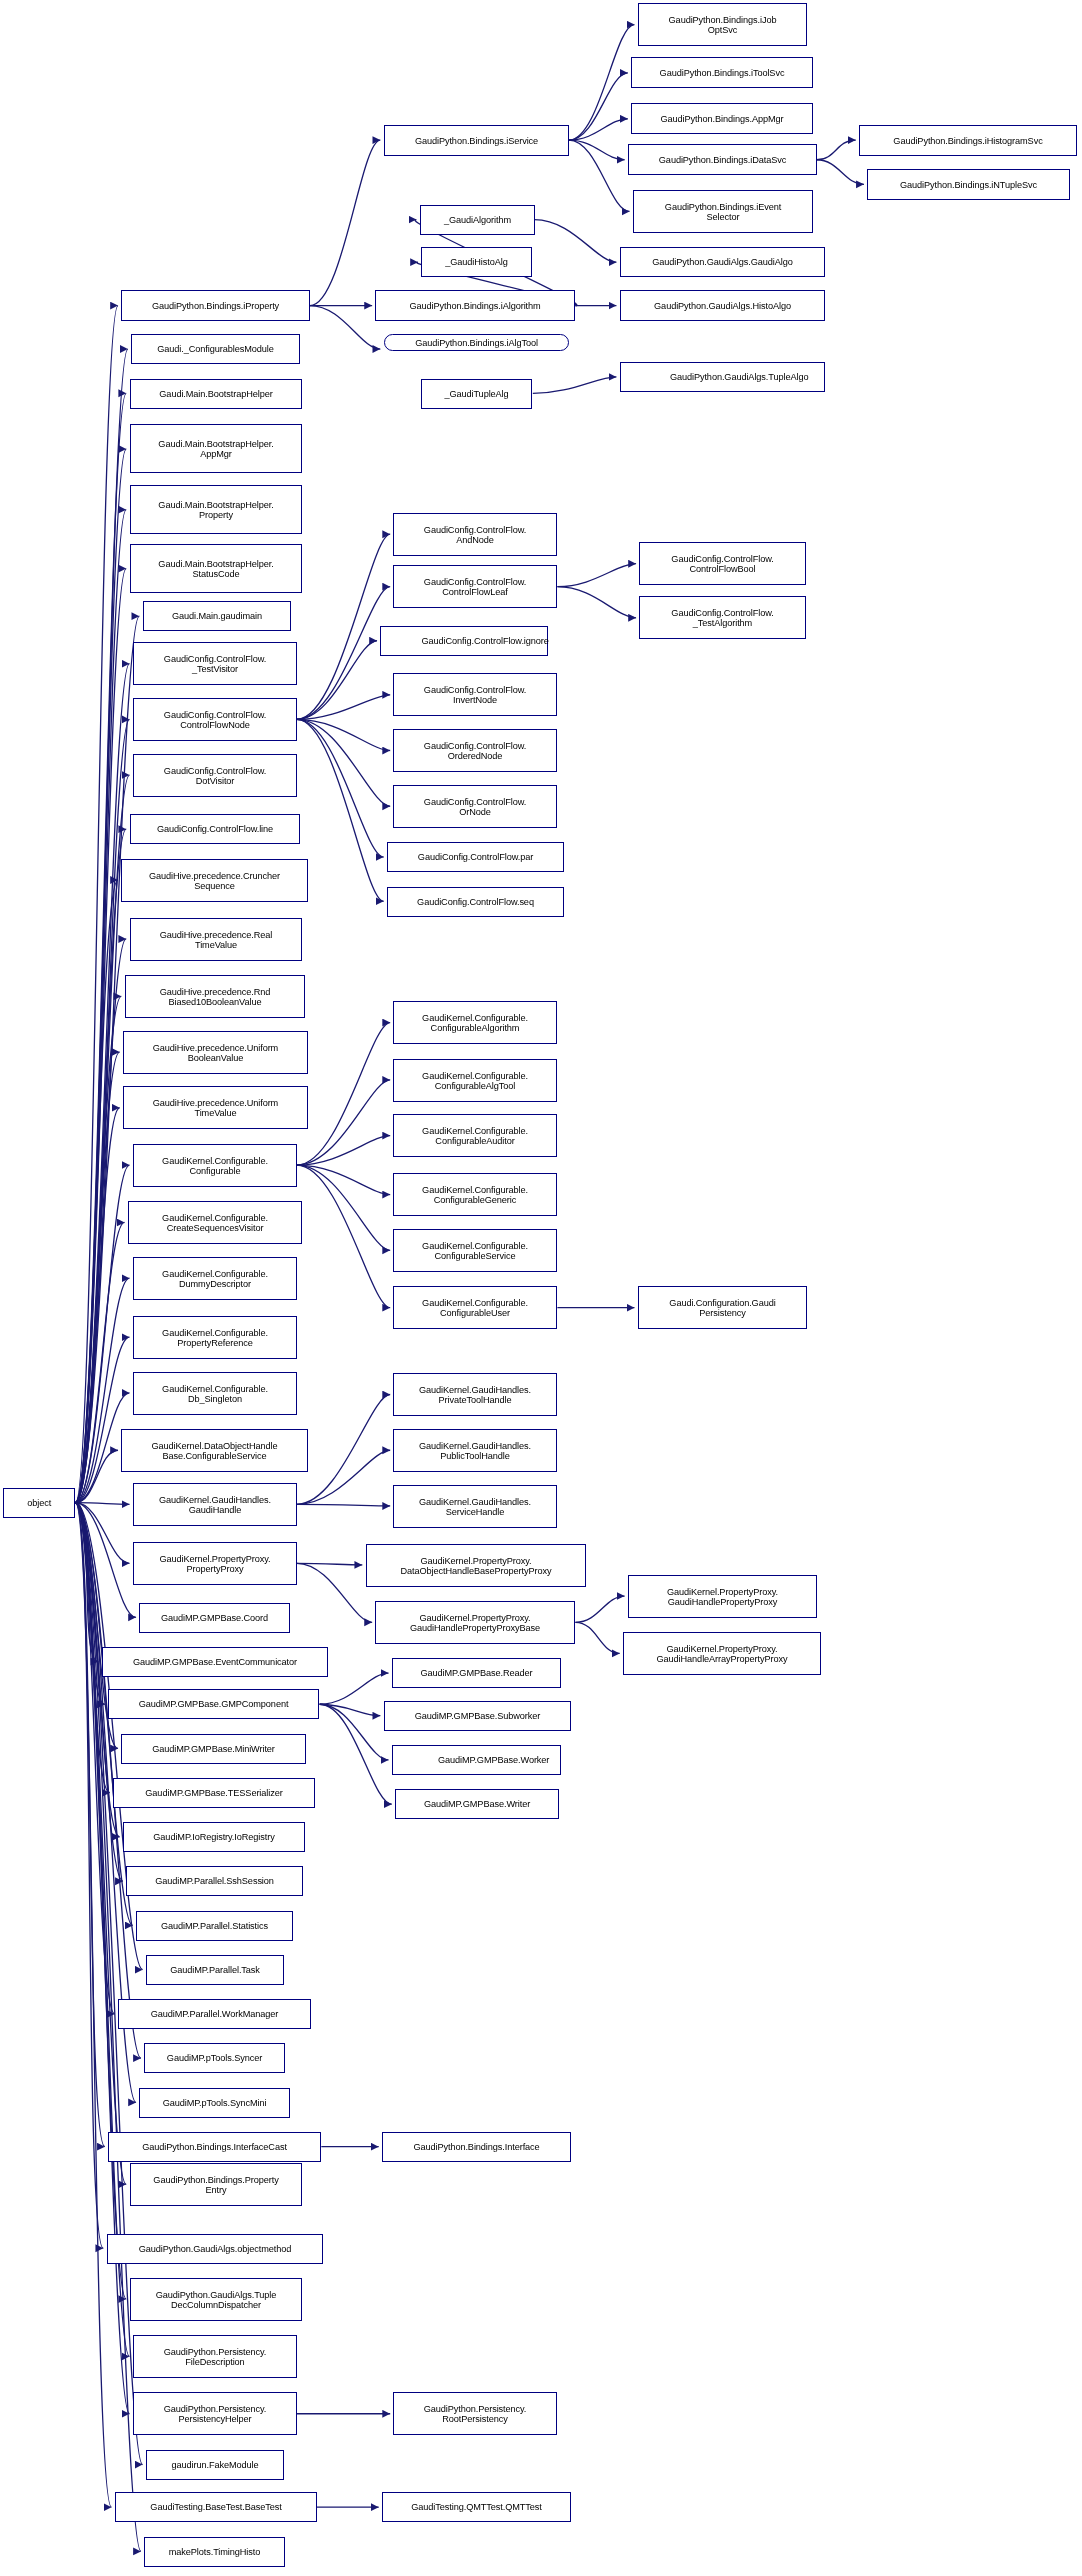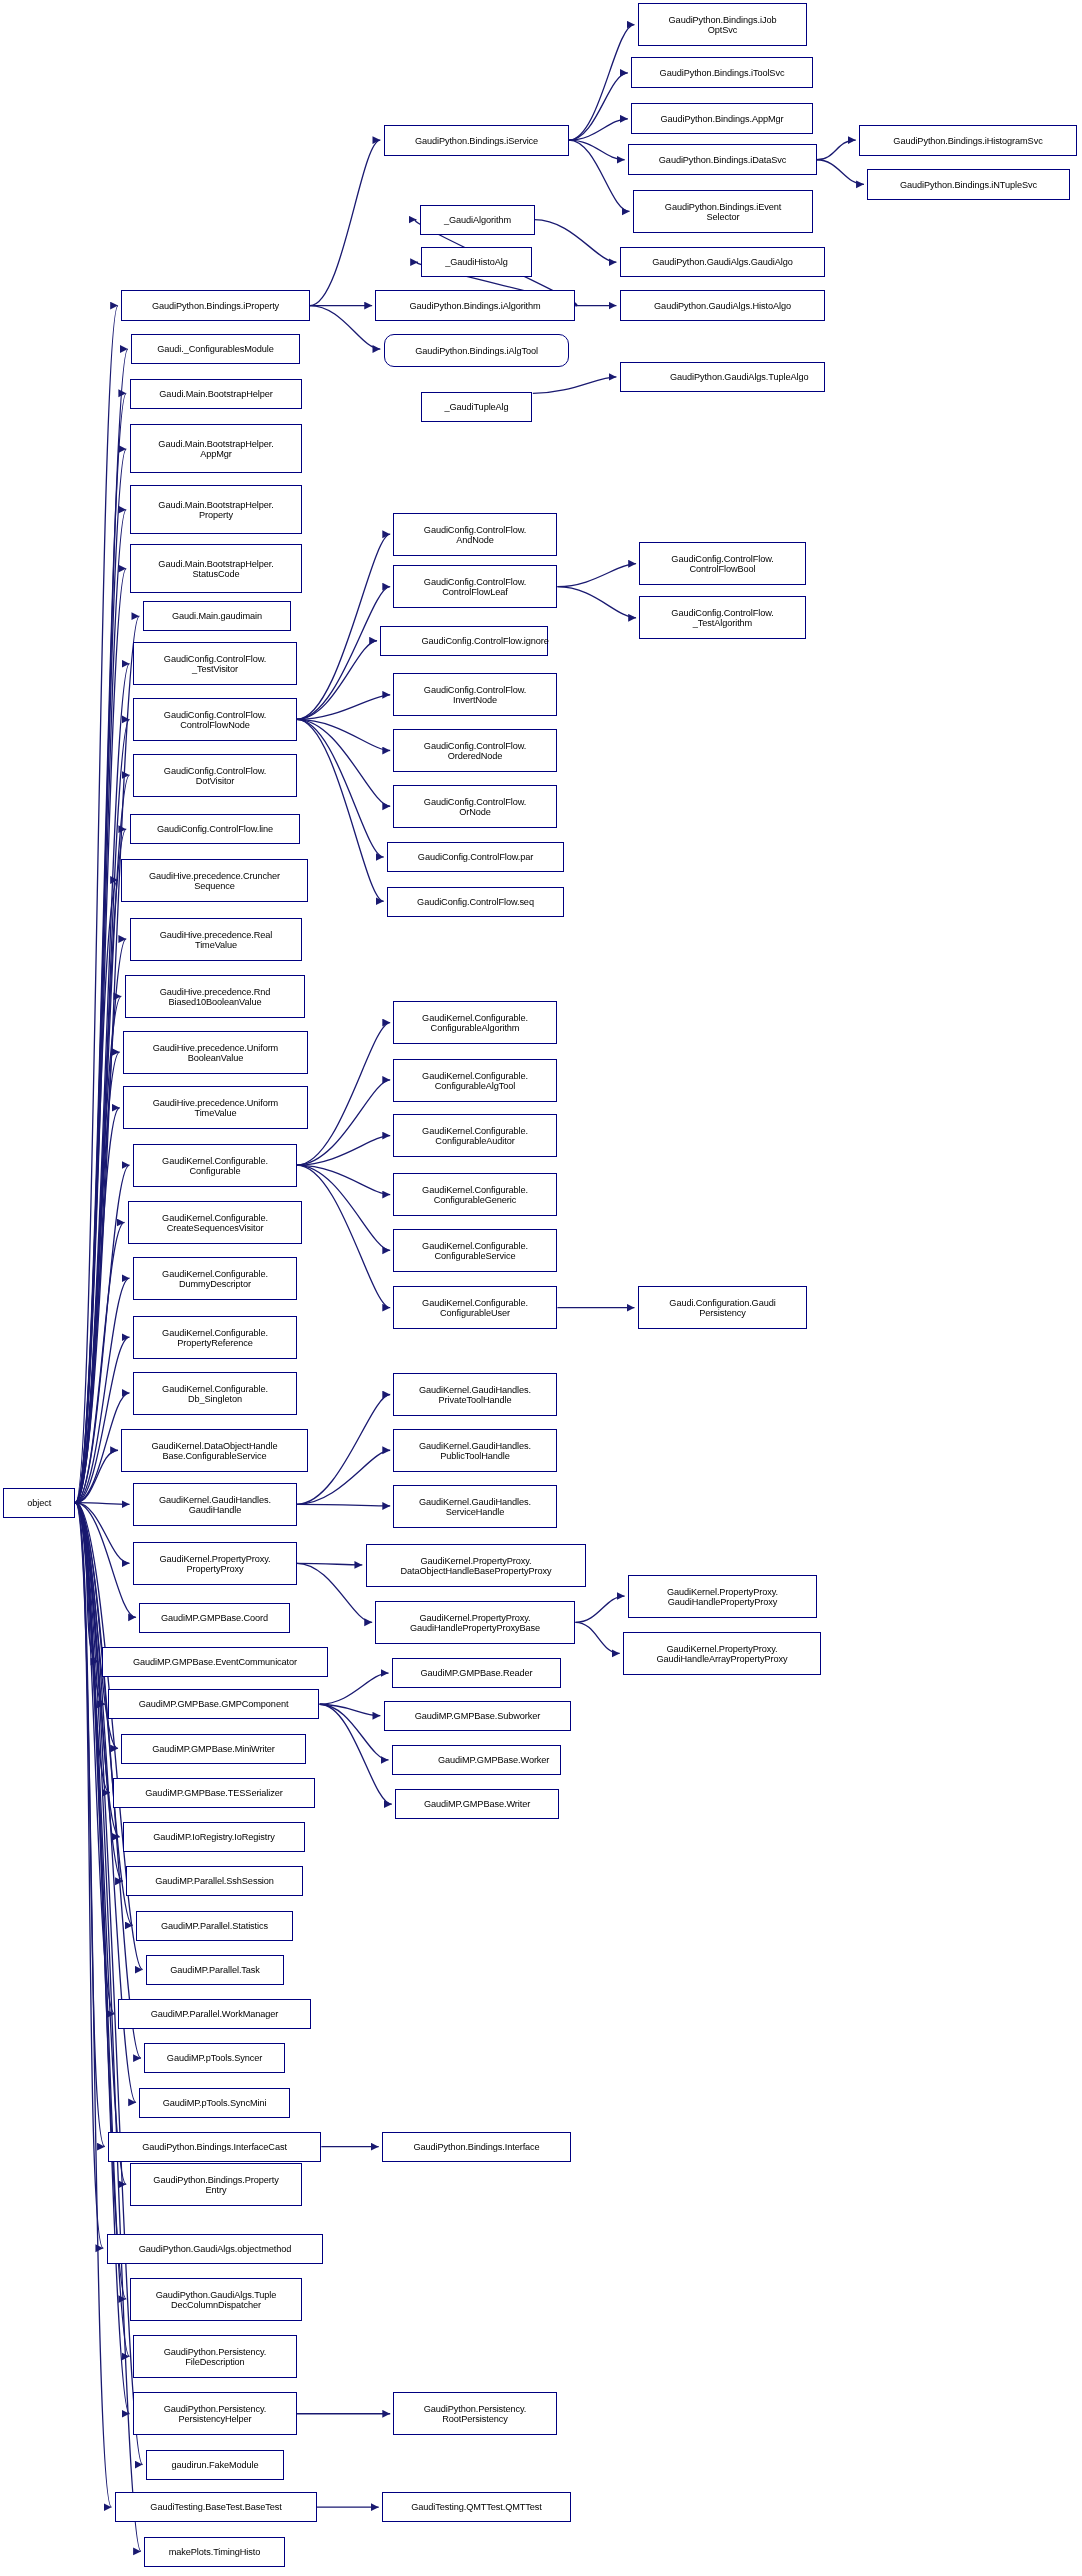--- a/index.html
+++ b/index.html
@@ -142,23 +142,23 @@
       <div class="node" style="left: 867px; top: 169px; width: 203px; height: 31px;">GaudiPython.Bindings.iNTupleSvc</div>
       <div class="node" style="left: 633px; top: 190px; width: 180px; height: 43px;">GaudiPython.Bindings.iEvent
 Selector</div>
       <div class="node" style="left: 420px; top: 205px; width: 115px; height: 29.5px;">_GaudiAlgorithm</div>
       <div class="node" style="left: 421px; top: 247px; width: 111px; height: 29.5px;">_GaudiHistoAlg</div>
       <div class="node" style="left: 620px; top: 247px; width: 205px; height: 29.5px;">GaudiPython.GaudiAlgs.GaudiAlgo</div>
       <div class="node" style="left: 121px; top: 290px; width: 189px; height: 31px;">GaudiPython.Bindings.iProperty</div>
       <div class="node" style="left: 375px; top: 290px; width: 200px; height: 31px;">GaudiPython.Bindings.iAlgorithm</div>
       <div class="node" style="left: 620px; top: 290px; width: 205px; height: 31px;">GaudiPython.GaudiAlgs.HistoAlgo</div>
       <div class="node" style="left: 131px; top: 334px; width: 169px; height: 29.5px;">Gaudi._ConfigurablesModule</div>
-      <div class="node" style="left: 384px; top: 334px; width: 185px; height: 33px; border-radius: 10px;">GaudiPython.Bindings.iAlgTool</div>
+      <div class="node" style="left: 384px; top: 334px; width: 185px; height: 17px; border-radius: 10px;">GaudiPython.Bindings.iAlgTool</div>
       <div class="node" style="left: 130px; top: 379px; width: 172px; height: 29.5px;">Gaudi.Main.BootstrapHelper</div>
-      <div class="node" style="left: 421px; top: 392px; width: 111px; height: 29.5px;">_GaudiTupleAlg</div>
+      <div class="node" style="left: 421px; top: 379px; width: 111px; height: 29.5px;">_GaudiTupleAlg</div>
       <div class="node" style="left: 620px; top: 362px; width: 205px; height: 29.5px; padding-left: 35px;">GaudiPython.GaudiAlgs.TupleAlgo</div>
       <div class="node" style="left: 130px; top: 424px; width: 172px; height: 49px;">Gaudi.Main.BootstrapHelper.
 AppMgr</div>
       <div class="node" style="left: 130px; top: 485px; width: 172px; height: 49px;">Gaudi.Main.BootstrapHelper.
 Property</div>
       <div class="node" style="left: 130px; top: 544px; width: 172px; height: 49px;">Gaudi.Main.BootstrapHelper.
 StatusCode</div>
       <div class="node" style="left: 143px; top: 601px; width: 148px; height: 29.5px;">Gaudi.Main.gaudimain</div>
       <div class="node" style="left: 393px; top: 513px; width: 164px; height: 43px;">GaudiConfig.ControlFlow.
 AndNode</div>

